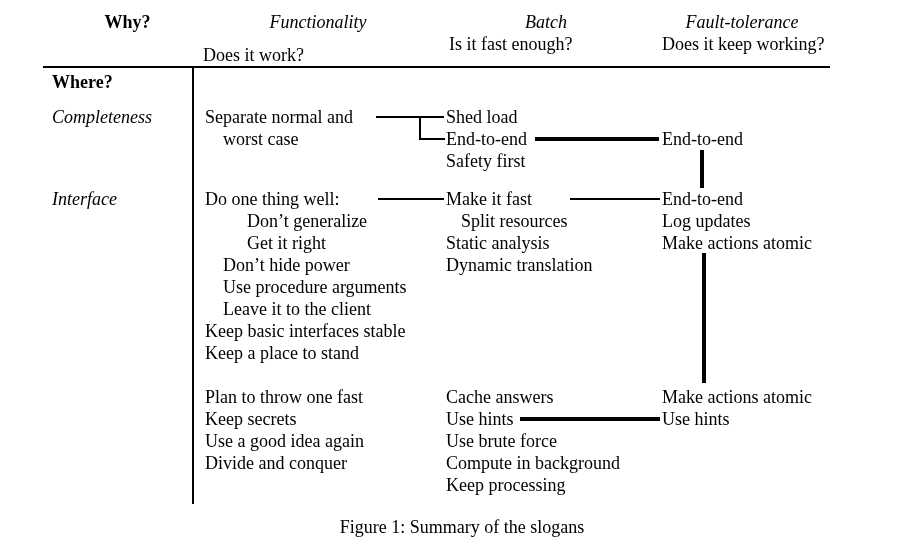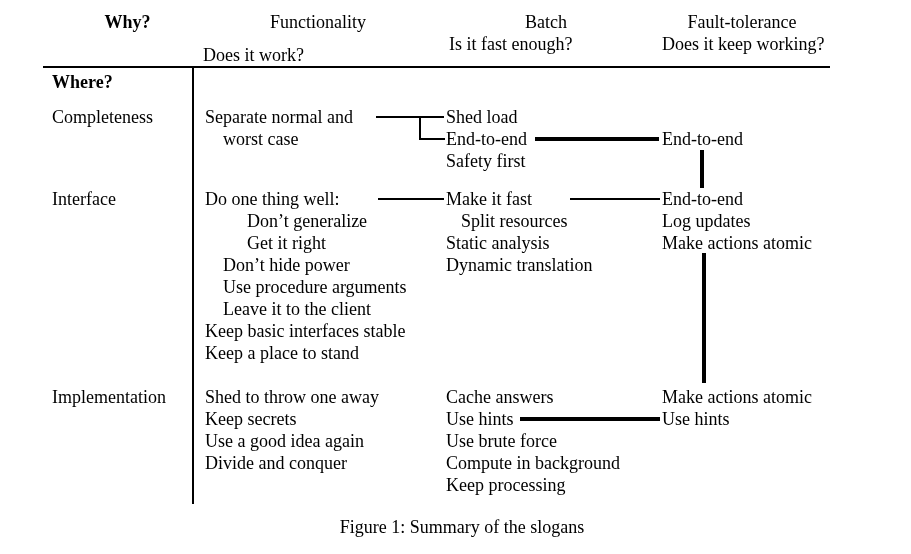--- a/index.html
+++ b/index.html
@@ -7,21 +7,21 @@
     position:relative;
     width:830px;height:554px;
     background:#ffffff;
     color:#000000;
     font-family:"Liberation Serif", serif;
     font-size:18px;
     overflow:hidden;
   }
   .abs{position:absolute;white-space:nowrap;line-height:22px;}
   .bold{font-weight:bold;}
-  .ital{}
+  .ital{font-style:italic;}
   .center{text-align:center;}
   
   .why-label{left:50px;top:11px;width:155px;}
   .col-title-0{left:193px;top:11px;width:250px;}
   .col-q-0{left:203px;top:44px;}
   .col-title-1{left:441px;top:11px;width:210px;}
   .col-q-1{left:449px;top:33px;}
   .col-title-2{left:637px;top:11px;width:210px;}
   .col-q-2{left:662px;top:33px;}
   .where-label{left:52px;top:71px;}
@@ -62,21 +62,20 @@
 
   <div class="abs ital center col-title-2">Fault-tolerance</div>
   <div class="abs col-q-2">Does it keep working?</div>
 
   <div class="line header-rule"></div>
   <div class="line column-divider"></div>
 
   <div class="abs bold where-label">Where?</div>
   <div class="abs ital sec-label-0">Completeness</div>
   <div class="abs ital sec-label-1">Interface</div>
-  <div class="abs ital sec-label-2">Implementation</div>
 
   <div class="line c-sep-shed"></div>
   <div class="line c-branch-v"></div>
   <div class="line c-branch-e2e"></div>
   <div class="line c-e2e-thick"></div>
   <div class="line c-e2e-v"></div>
   <div class="line c-dotw-mif"></div>
   <div class="line c-mif-e2e"></div>
   <div class="line c-maa-v"></div>
   <div class="line c-hints-thick"></div>
@@ -96,21 +95,21 @@
       <div class="slogan" style="left: 223px; top: 298px;">Leave it to the client</div>
       <div class="slogan" style="left: 205px; top: 320px;">Keep basic interfaces stable</div>
       <div class="slogan" style="left: 205px; top: 342px;">Keep a place to stand</div>
       <div class="slogan" style="left: 446px; top: 188px;">Make it fast</div>
       <div class="slogan" style="left: 446px; top: 210px; margin-left: 15px;">Split resources</div>
       <div class="slogan" style="left: 446px; top: 232px;">Static analysis</div>
       <div class="slogan" style="left: 446px; top: 254px;">Dynamic translation</div>
       <div class="slogan" style="left: 662px; top: 188px;">End-to-end</div>
       <div class="slogan" style="left: 662px; top: 210px;">Log updates</div>
       <div class="slogan" style="left: 662px; top: 232px;">Make actions atomic</div>
-      <div class="slogan" style="left: 205px; top: 386px;">Shed to throw one away</div>
+      <div class="slogan" style="left: 205px; top: 386px;">Plan to throw one fast</div>
       <div class="slogan" style="left: 205px; top: 408px;">Keep secrets</div>
       <div class="slogan" style="left: 205px; top: 430px;">Use a good idea again</div>
       <div class="slogan" style="left: 205px; top: 452px;">Divide and conquer</div>
       <div class="slogan" style="left: 446px; top: 386px;">Cache answers</div>
       <div class="slogan" style="left: 446px; top: 408px;">Use hints</div>
       <div class="slogan" style="left: 446px; top: 430px;">Use brute force</div>
       <div class="slogan" style="left: 446px; top: 452px;">Compute in background</div>
       <div class="slogan" style="left: 446px; top: 474px;">Keep processing</div>
       <div class="slogan" style="left: 662px; top: 386px;">Make actions atomic</div>
       <div class="slogan" style="left: 662px; top: 408px;">Use hints</div>

